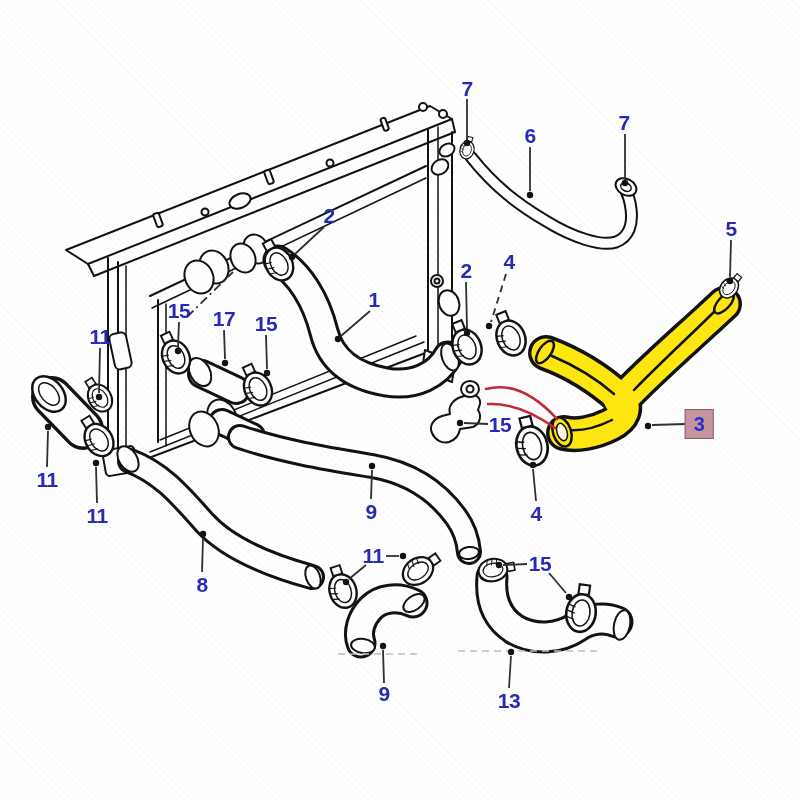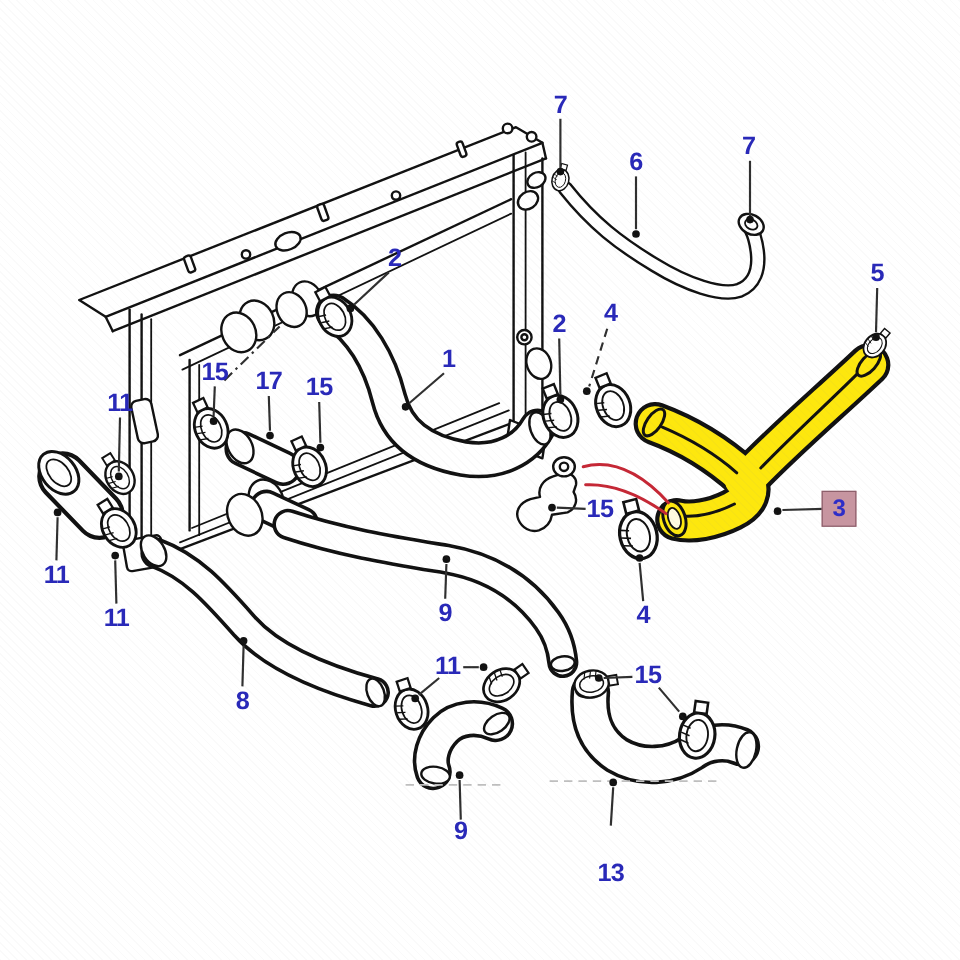--- a/index.html
+++ b/index.html
@@ -271,16 +271,16 @@
       <span class="callout" style="left: 500px; top: 424px;">15</span>
       <span class="callout boxed" style="left: 699px; top: 424px;">3</span>
       <span class="callout" style="left: 47px; top: 479px;">11</span>
       <span class="callout" style="left: 97px; top: 515px;">11</span>
       <span class="callout" style="left: 371px; top: 511px;">9</span>
       <span class="callout" style="left: 536px; top: 513px;">4</span>
       <span class="callout" style="left: 373px; top: 555px;">11</span>
       <span class="callout" style="left: 540px; top: 563px;">15</span>
       <span class="callout" style="left: 202px; top: 584px;">8</span>
       <span class="callout" style="left: 384px; top: 693px;">9</span>
-      <span class="callout" style="left: 509px; top: 728px;">13</span>
+      <span class="callout" style="left: 509px; top: 700px;">13</span>
     </div>
 
 </div>
 
 </body></html>

